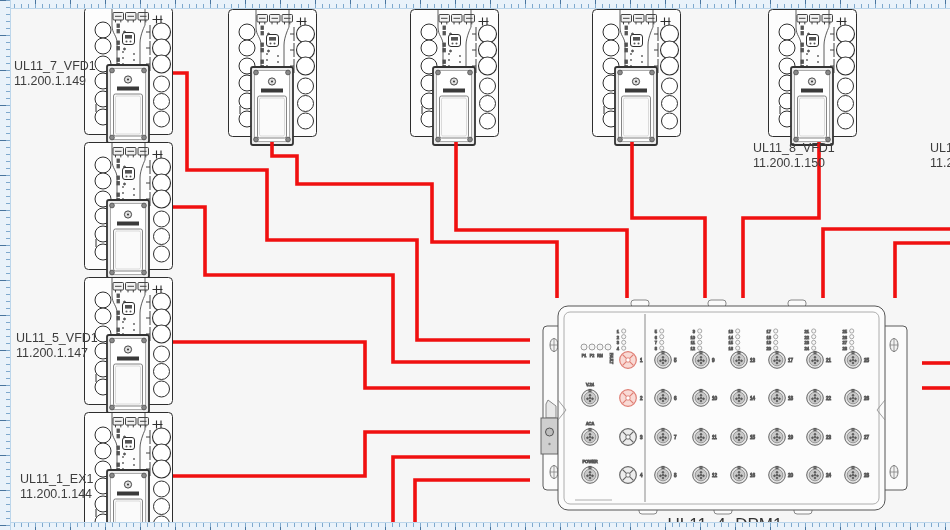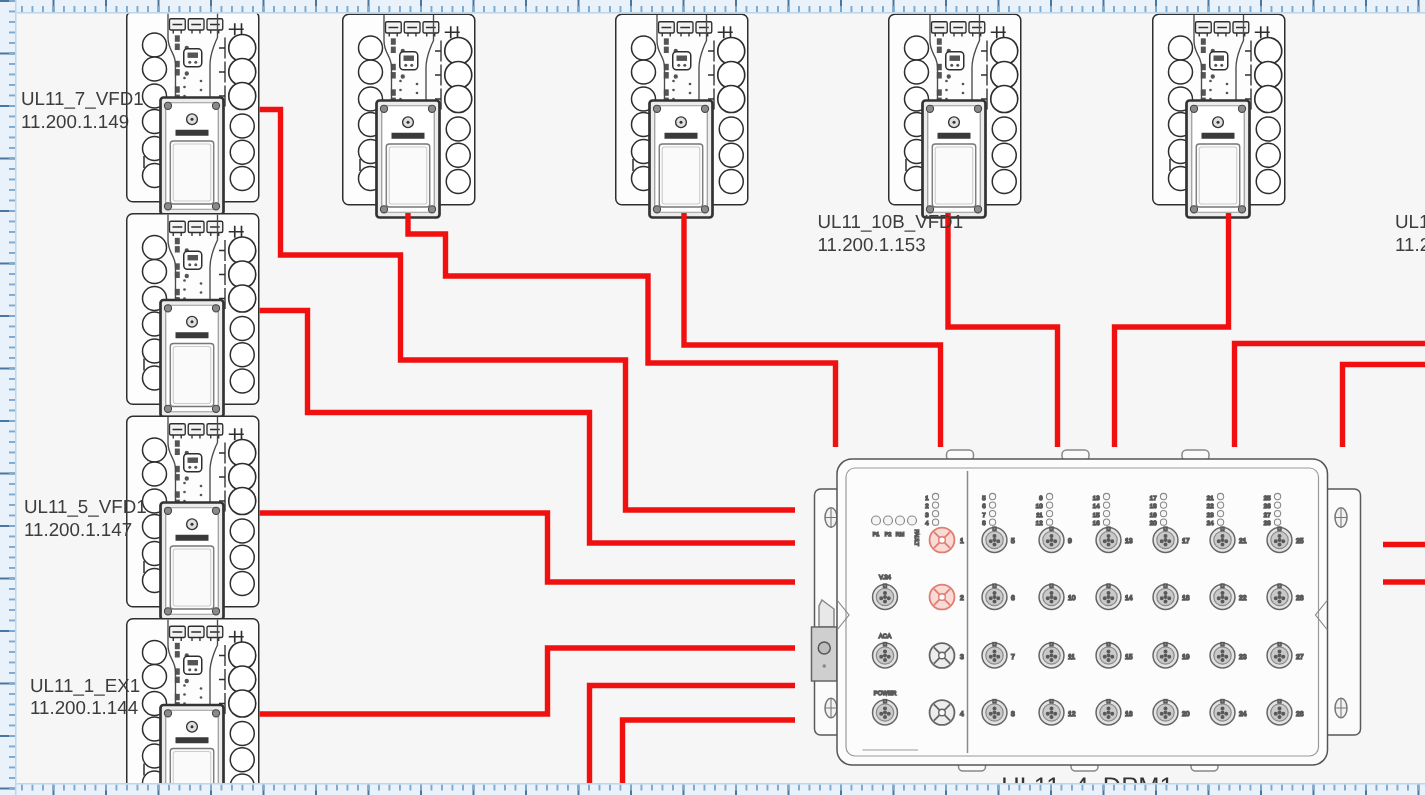--- a/index.html
+++ b/index.html
@@ -590,27 +590,27 @@
   <div class="ruler ruler-left"></div>
 
   <div class="lbl" style="left:14px;top:59px">
     <div>UL11_7_VFD1</div>
     <div>11.200.1.149</div>
   </div>
   <div class="lbl" style="left:16px;top:331px">
     <div>UL11_5_VFD1</div>
     <div>11.200.1.147</div>
   </div>
-  <div class="lbl" style="left:20px;top:450px">
+  <div class="lbl" style="left:20px;top:472px">
     <div>UL11_1_EX1</div>
     <div>11.200.1.144</div>
   </div>
-  <div class="lbl" style="left:545px;top:141px">
-    <div>UL11_10B_VFD1</div>
-    <div>11.200.1.153</div>
+  <div class="lbl" style="left:753px;top:141px">
+    <div>UL11_8_VFD1</div>
+    <div>11.200.1.150</div>
   </div>
   <div class="lbl" style="left:930px;top:141px">
     <div>UL11</div>
     <div>11.2</div>
   </div>
   <div class="dpm-lbl" style="left:600px;top:515px;width:250px;text-align:center">UL11_4_DPM1</div>
 
 </div>
 
 </body></html>

